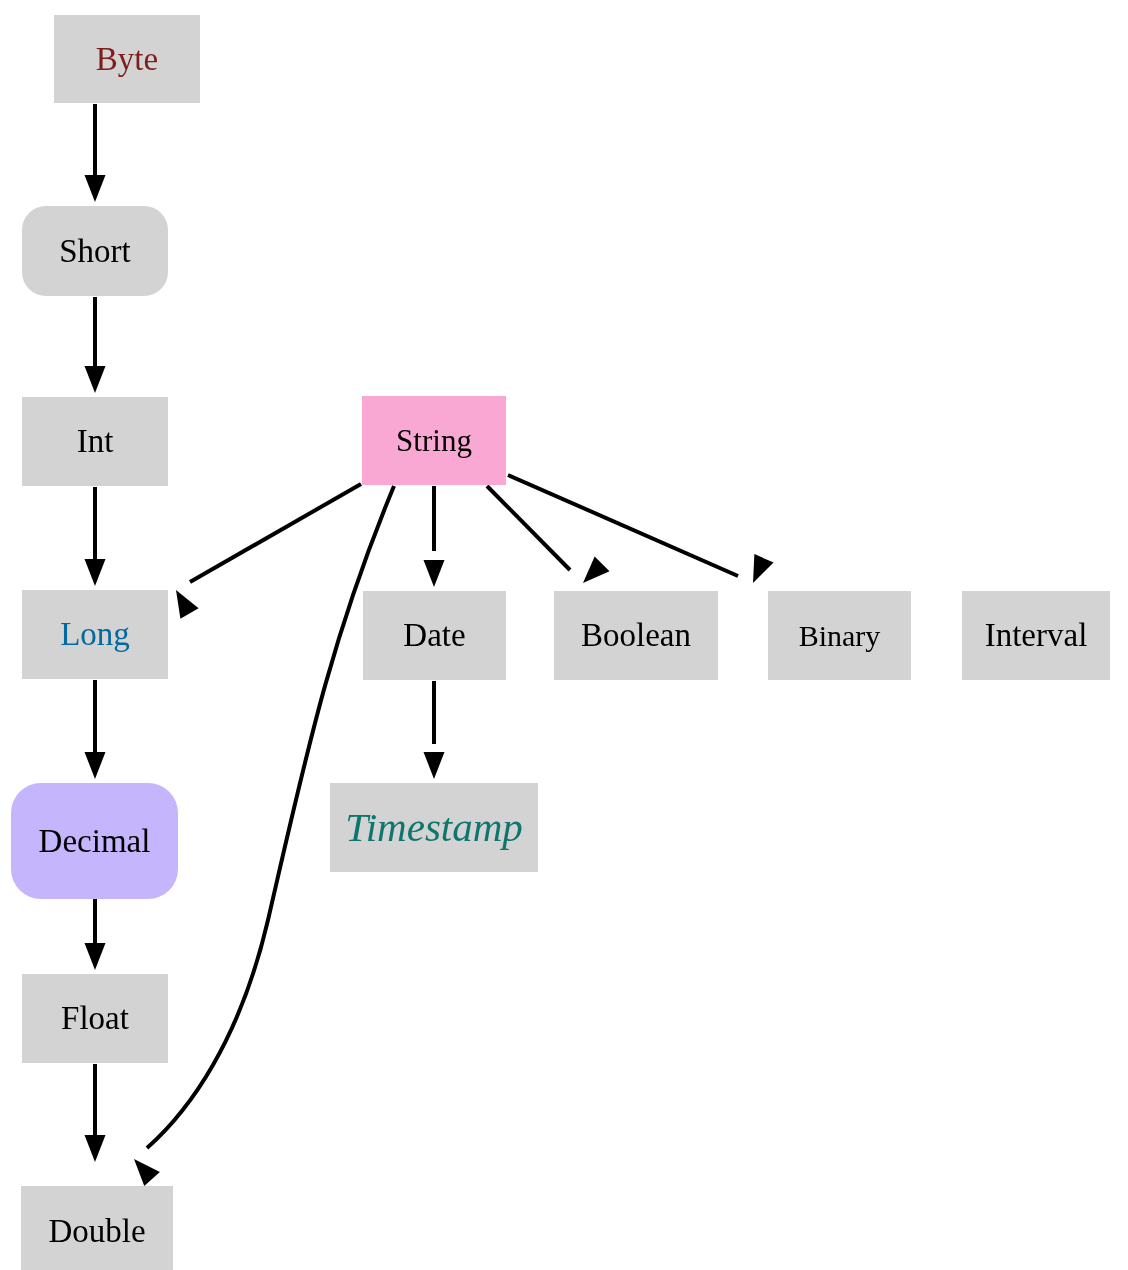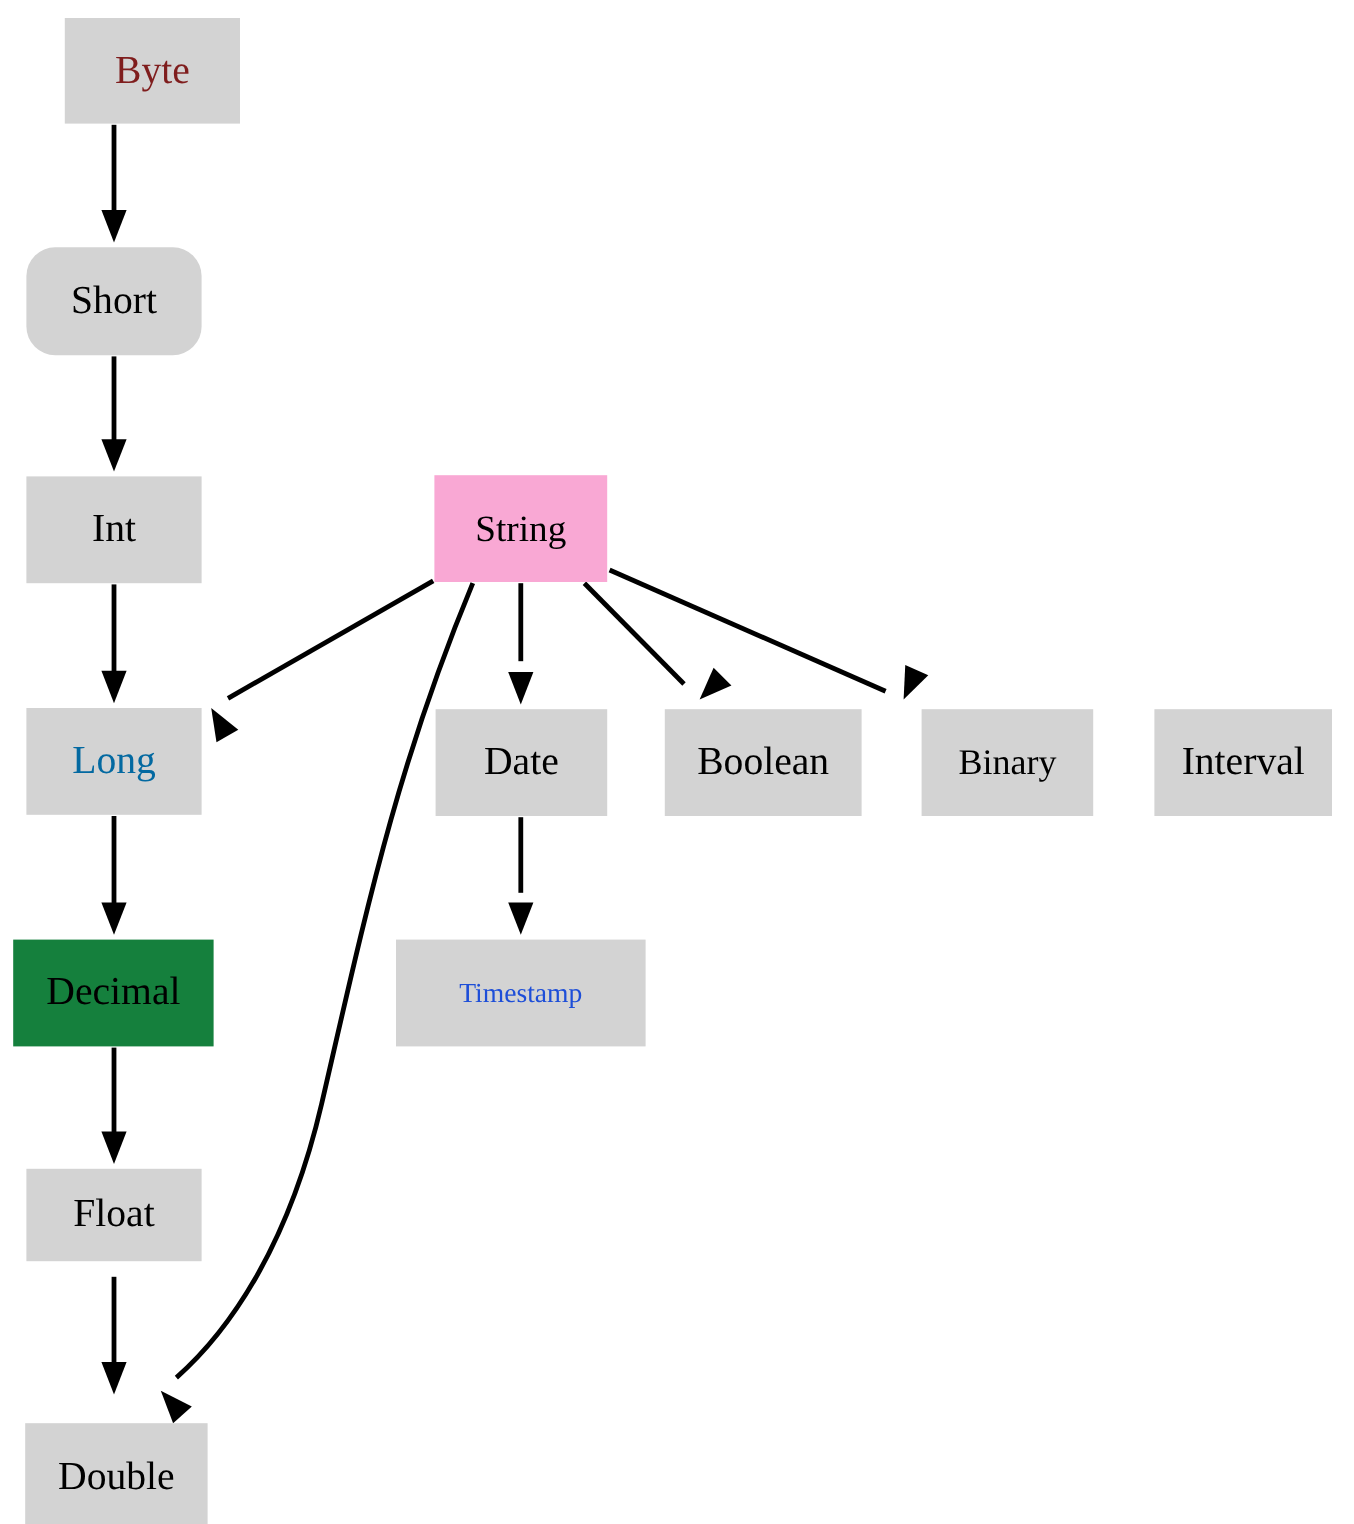--- a/index.html
+++ b/index.html
@@ -78,36 +78,36 @@
     </div>
   <div class="graph-node" style="left: 22px; top: 206px; width: 146px; height: 90px; background: rgb(211, 211, 211); color: rgb(0, 0, 0); font-size: 33px; border-radius: 24px;">
       <span>Short</span>
     </div>
   <div class="graph-node" style="left: 22px; top: 397px; width: 146px; height: 89px; background: rgb(211, 211, 211); color: rgb(0, 0, 0); font-size: 33px;">
       <span>Int</span>
     </div>
   <div class="graph-node" style="left: 22px; top: 590px; width: 146px; height: 89px; background: rgb(211, 211, 211); color: #0369a1; font-size: 33px;">
       <span>Long</span>
     </div>
-  <div class="graph-node" style="left: 11px; top: 783px; width: 167px; height: 89px; background: #15803d; color: rgb(0, 0, 0); font-size: 33px;">
+  <div class="graph-node" style="left: 11px; top: 783px; width: 167px; height: 116px; background: #c4b5fd; color: rgb(0, 0, 0); font-size: 33px; border-radius: 30px;">
       <span>Decimal</span>
     </div>
-  <div class="graph-node" style="left: 22px; top: 974px; width: 146px; height: 77px; background: rgb(211, 211, 211); color: rgb(0, 0, 0); font-size: 33px;">
+  <div class="graph-node" style="left: 22px; top: 974px; width: 146px; height: 89px; background: rgb(211, 211, 211); color: rgb(0, 0, 0); font-size: 33px;">
       <span>Float</span>
     </div>
   <div class="graph-node" style="left: 21px; top: 1166px; width: 152px; height: 91px; background: rgb(211, 211, 211); color: rgb(0, 0, 0); font-size: 33px; margin-top: 20px;">
       <span>Double</span>
     </div>
   <div class="graph-node" style="left: 362px; top: 396px; width: 144px; height: 89px; background: #f9a8d4; color: rgb(0, 0, 0); font-size: 31px;">
       <span>String</span>
     </div>
   <div class="graph-node" style="left: 363px; top: 591px; width: 143px; height: 89px; background: rgb(211, 211, 211); color: rgb(0, 0, 0); font-size: 33px;">
       <span>Date</span>
     </div>
-  <div class="graph-node" style="left: 330px; top: 783px; width: 208px; height: 89px; background: rgb(211, 211, 211); color: #1d4ed8; font-size: 23px;">
+  <div class="graph-node" style="left: 330px; top: 783px; width: 208px; height: 89px; background: rgb(211, 211, 211); color: #0f766e; font-size: 41px; font-style: italic;">
       <span>Timestamp</span>
     </div>
   <div class="graph-node" style="left: 554px; top: 591px; width: 164px; height: 89px; background: rgb(211, 211, 211); color: rgb(0, 0, 0); font-size: 33px;">
       <span>Boolean</span>
     </div>
   <div class="graph-node" style="left: 768px; top: 591px; width: 143px; height: 89px; background: rgb(211, 211, 211); color: rgb(0, 0, 0); font-size: 30px;">
       <span>Binary</span>
     </div>
   <div class="graph-node" style="left: 962px; top: 591px; width: 148px; height: 89px; background: rgb(211, 211, 211); color: rgb(0, 0, 0); font-size: 33px;">
       <span>Interval</span>

